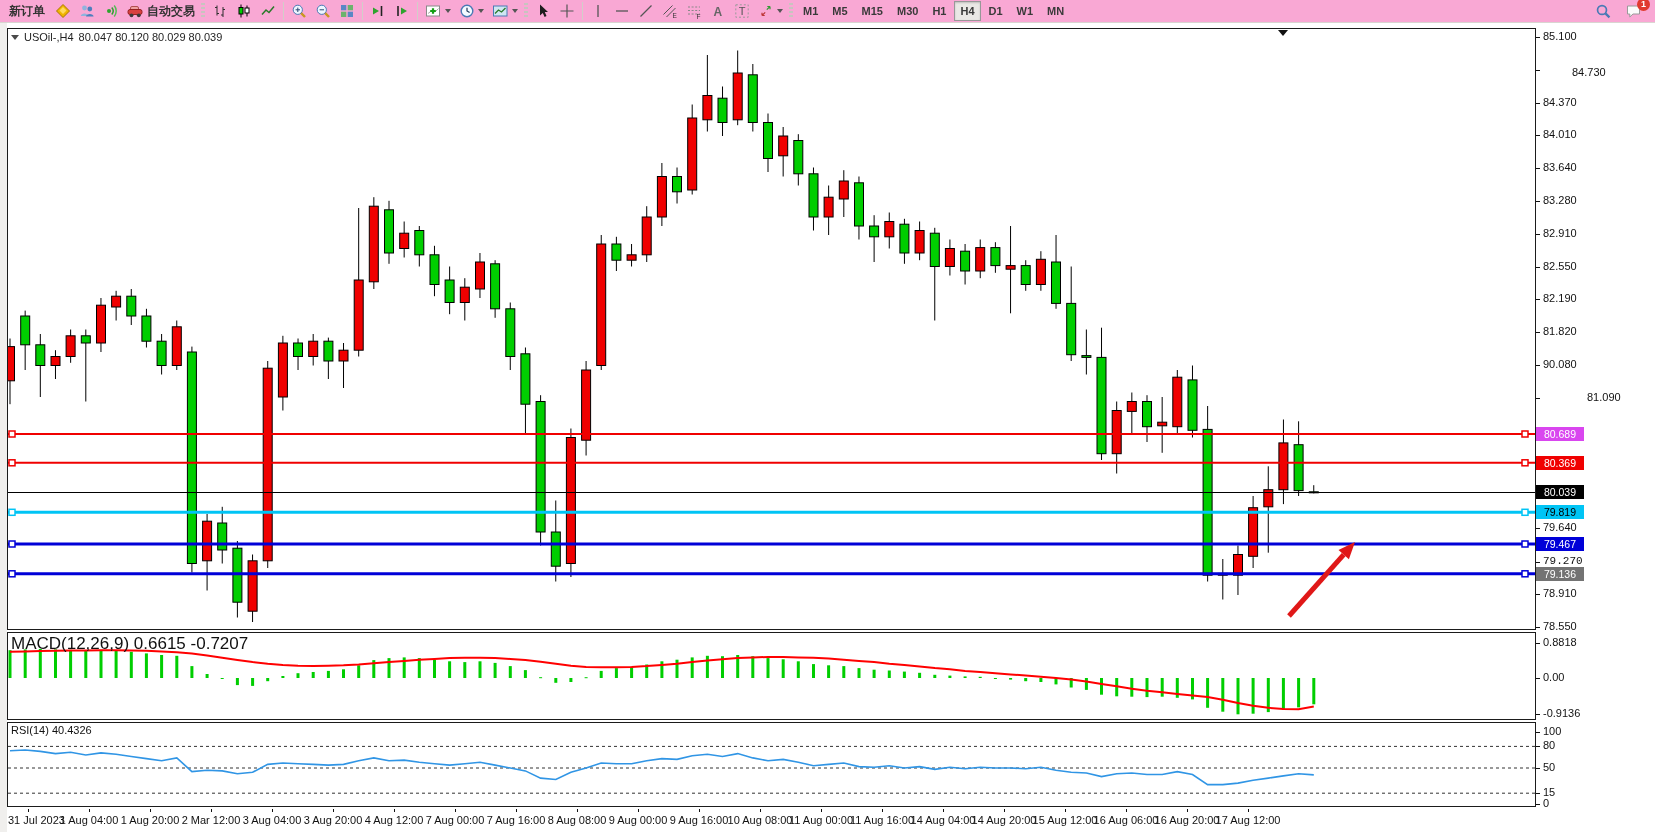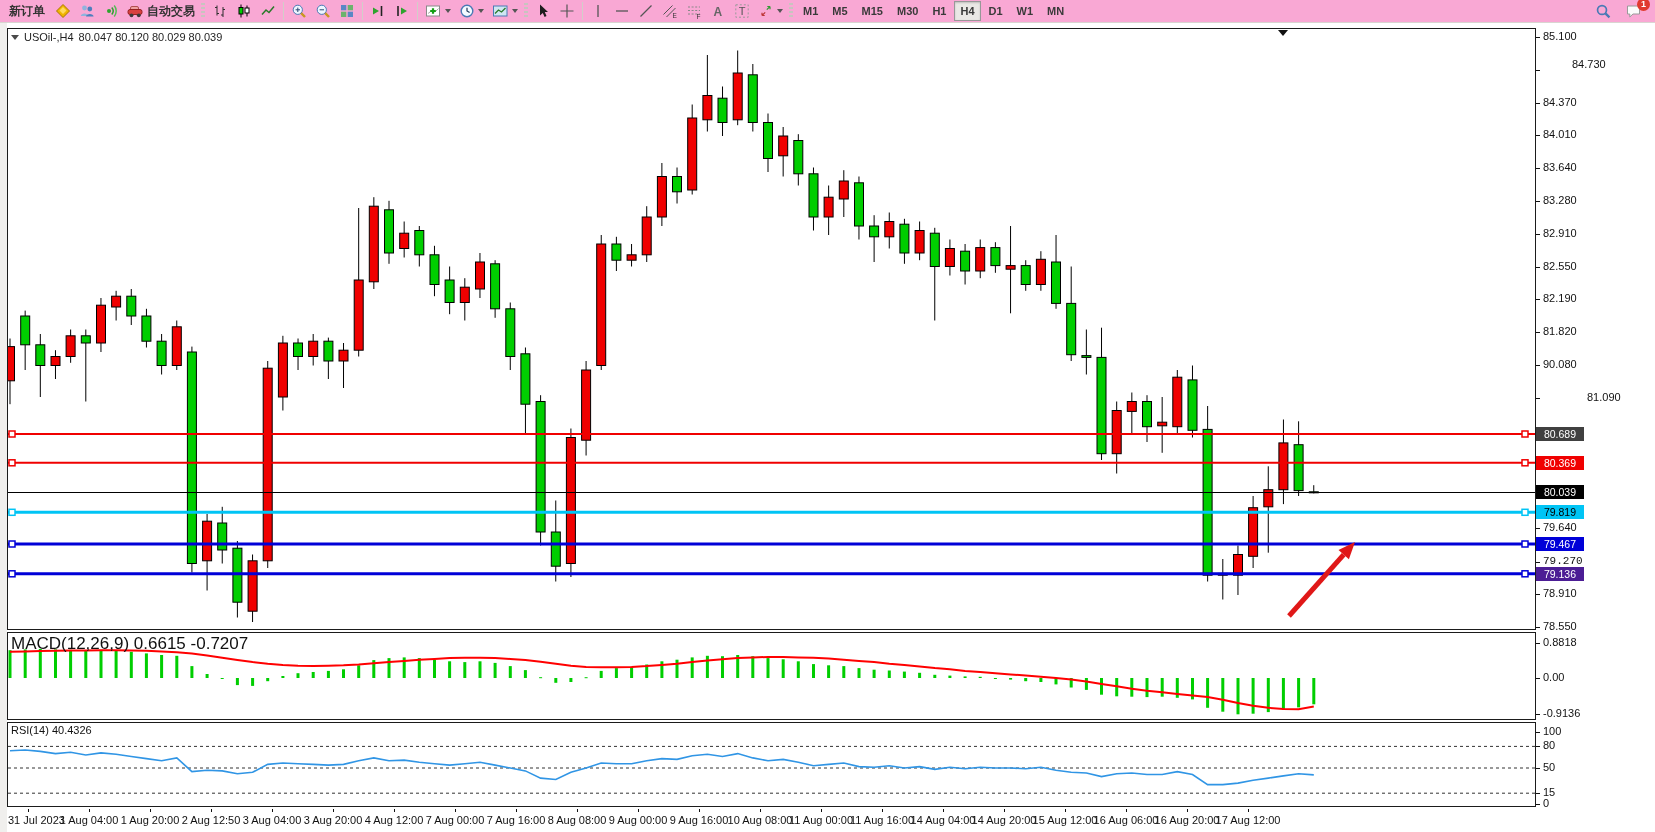--- a/index.html
+++ b/index.html
@@ -542,21 +542,21 @@
       <span>80.047 80.120 80.029 80.039</span>
     </div>
     <div id="shift-marker"></div>
     <div id="macd-label">MACD(12,26,9) 0.6615 -0.7207</div>
     <div id="rsi-label">RSI(14) 40.4326</div>
 
     <div id="praxis">
         <div class="ptick" style="top: 14px;"></div>
         <div class="plabel" style="top: 7px;">85.100</div>
         <div class="ptick" style="top: 47.3px;"></div>
-        <div class="plabel" style="top: 35px; padding-left: 29px;">84.730</div>
+        <div class="plabel" style="top: 43px; padding-left: 29px;">84.730</div>
         <div class="ptick" style="top: 79.7px;"></div>
         <div class="plabel" style="top: 72.7px;">84.370</div>
         <div class="ptick" style="top: 112.1px;"></div>
         <div class="plabel" style="top: 105.1px;">84.010</div>
         <div class="ptick" style="top: 145.4px;"></div>
         <div class="plabel" style="top: 138.4px;">83.640</div>
         <div class="ptick" style="top: 177.8px;"></div>
         <div class="plabel" style="top: 170.8px;">83.280</div>
         <div class="ptick" style="top: 211.1px;"></div>
         <div class="plabel" style="top: 204.1px;">82.910</div>
@@ -587,36 +587,36 @@
         <div class="ptick" style="top: 709px;"></div>
         <div class="plabel" style="top: 702px;">100</div>
         <div class="ptick" style="top: 723.4px;"></div>
         <div class="plabel" style="top: 716.4px;">80</div>
         <div class="ptick" style="top: 745px;"></div>
         <div class="plabel" style="top: 738px;">50</div>
         <div class="ptick" style="top: 770.2px;"></div>
         <div class="plabel" style="top: 763.2px;">15</div>
         <div class="ptick" style="top: 781px;"></div>
         <div class="plabel" style="top: 774px;">0</div>
-        <div class="ptag" style="top: 403.99px; background: #404040; color: rgb(255, 255, 255);">80.689</div>
+        <div class="ptag" style="top: 403.99px; background: #d946ef; color: rgb(255, 255, 255);">80.689</div>
         <div class="ptag" style="top: 432.79px; background: rgb(240, 0, 0); color: rgb(255, 255, 255);">80.369</div>
         <div class="ptag" style="top: 462.49px; background: rgb(0, 0, 0); color: rgb(255, 255, 255);">80.039</div>
         <div class="ptag" style="top: 482.29px; background: rgb(0, 196, 245); color: rgb(0, 0, 0);">79.819</div>
         <div class="ptag" style="top: 513.97px; background: rgb(0, 0, 216); color: rgb(255, 255, 255);">79.467</div>
-        <div class="ptag" style="top: 543.76px; background: #4c1d95; color: rgb(255, 255, 255);">79.136</div>
+        <div class="ptag" style="top: 543.76px; background: #737373; color: rgb(255, 255, 255);">79.136</div>
       </div>
     <div id="taxis">
         <div class="ttick" style="left: 21px;"></div>
         <div class="tlabel" style="left: 1px;">31 Jul 2023</div>
         <div class="ttick" style="left: 82px;"></div>
         <div class="tlabel" style="left: 48px; width: 68px; text-align: center;">1 Aug 04:00</div>
         <div class="ttick" style="left: 143px;"></div>
         <div class="tlabel" style="left: 109px; width: 68px; text-align: center;">1 Aug 20:00</div>
         <div class="ttick" style="left: 204px;"></div>
-        <div class="tlabel" style="left: 170px; width: 68px; text-align: center;">2 Aug 12:50</div>
+        <div class="tlabel" style="left: 170px; width: 68px; text-align: center;">2 Mar 12:00</div>
         <div class="ttick" style="left: 265px;"></div>
         <div class="tlabel" style="left: 231px; width: 68px; text-align: center;">3 Aug 04:00</div>
         <div class="ttick" style="left: 326px;"></div>
         <div class="tlabel" style="left: 292px; width: 68px; text-align: center;">3 Aug 20:00</div>
         <div class="ttick" style="left: 387px;"></div>
         <div class="tlabel" style="left: 353px; width: 68px; text-align: center;">4 Aug 12:00</div>
         <div class="ttick" style="left: 448px;"></div>
         <div class="tlabel" style="left: 414px; width: 68px; text-align: center;">7 Aug 00:00</div>
         <div class="ttick" style="left: 509px;"></div>
         <div class="tlabel" style="left: 475px; width: 68px; text-align: center;">7 Aug 16:00</div>

